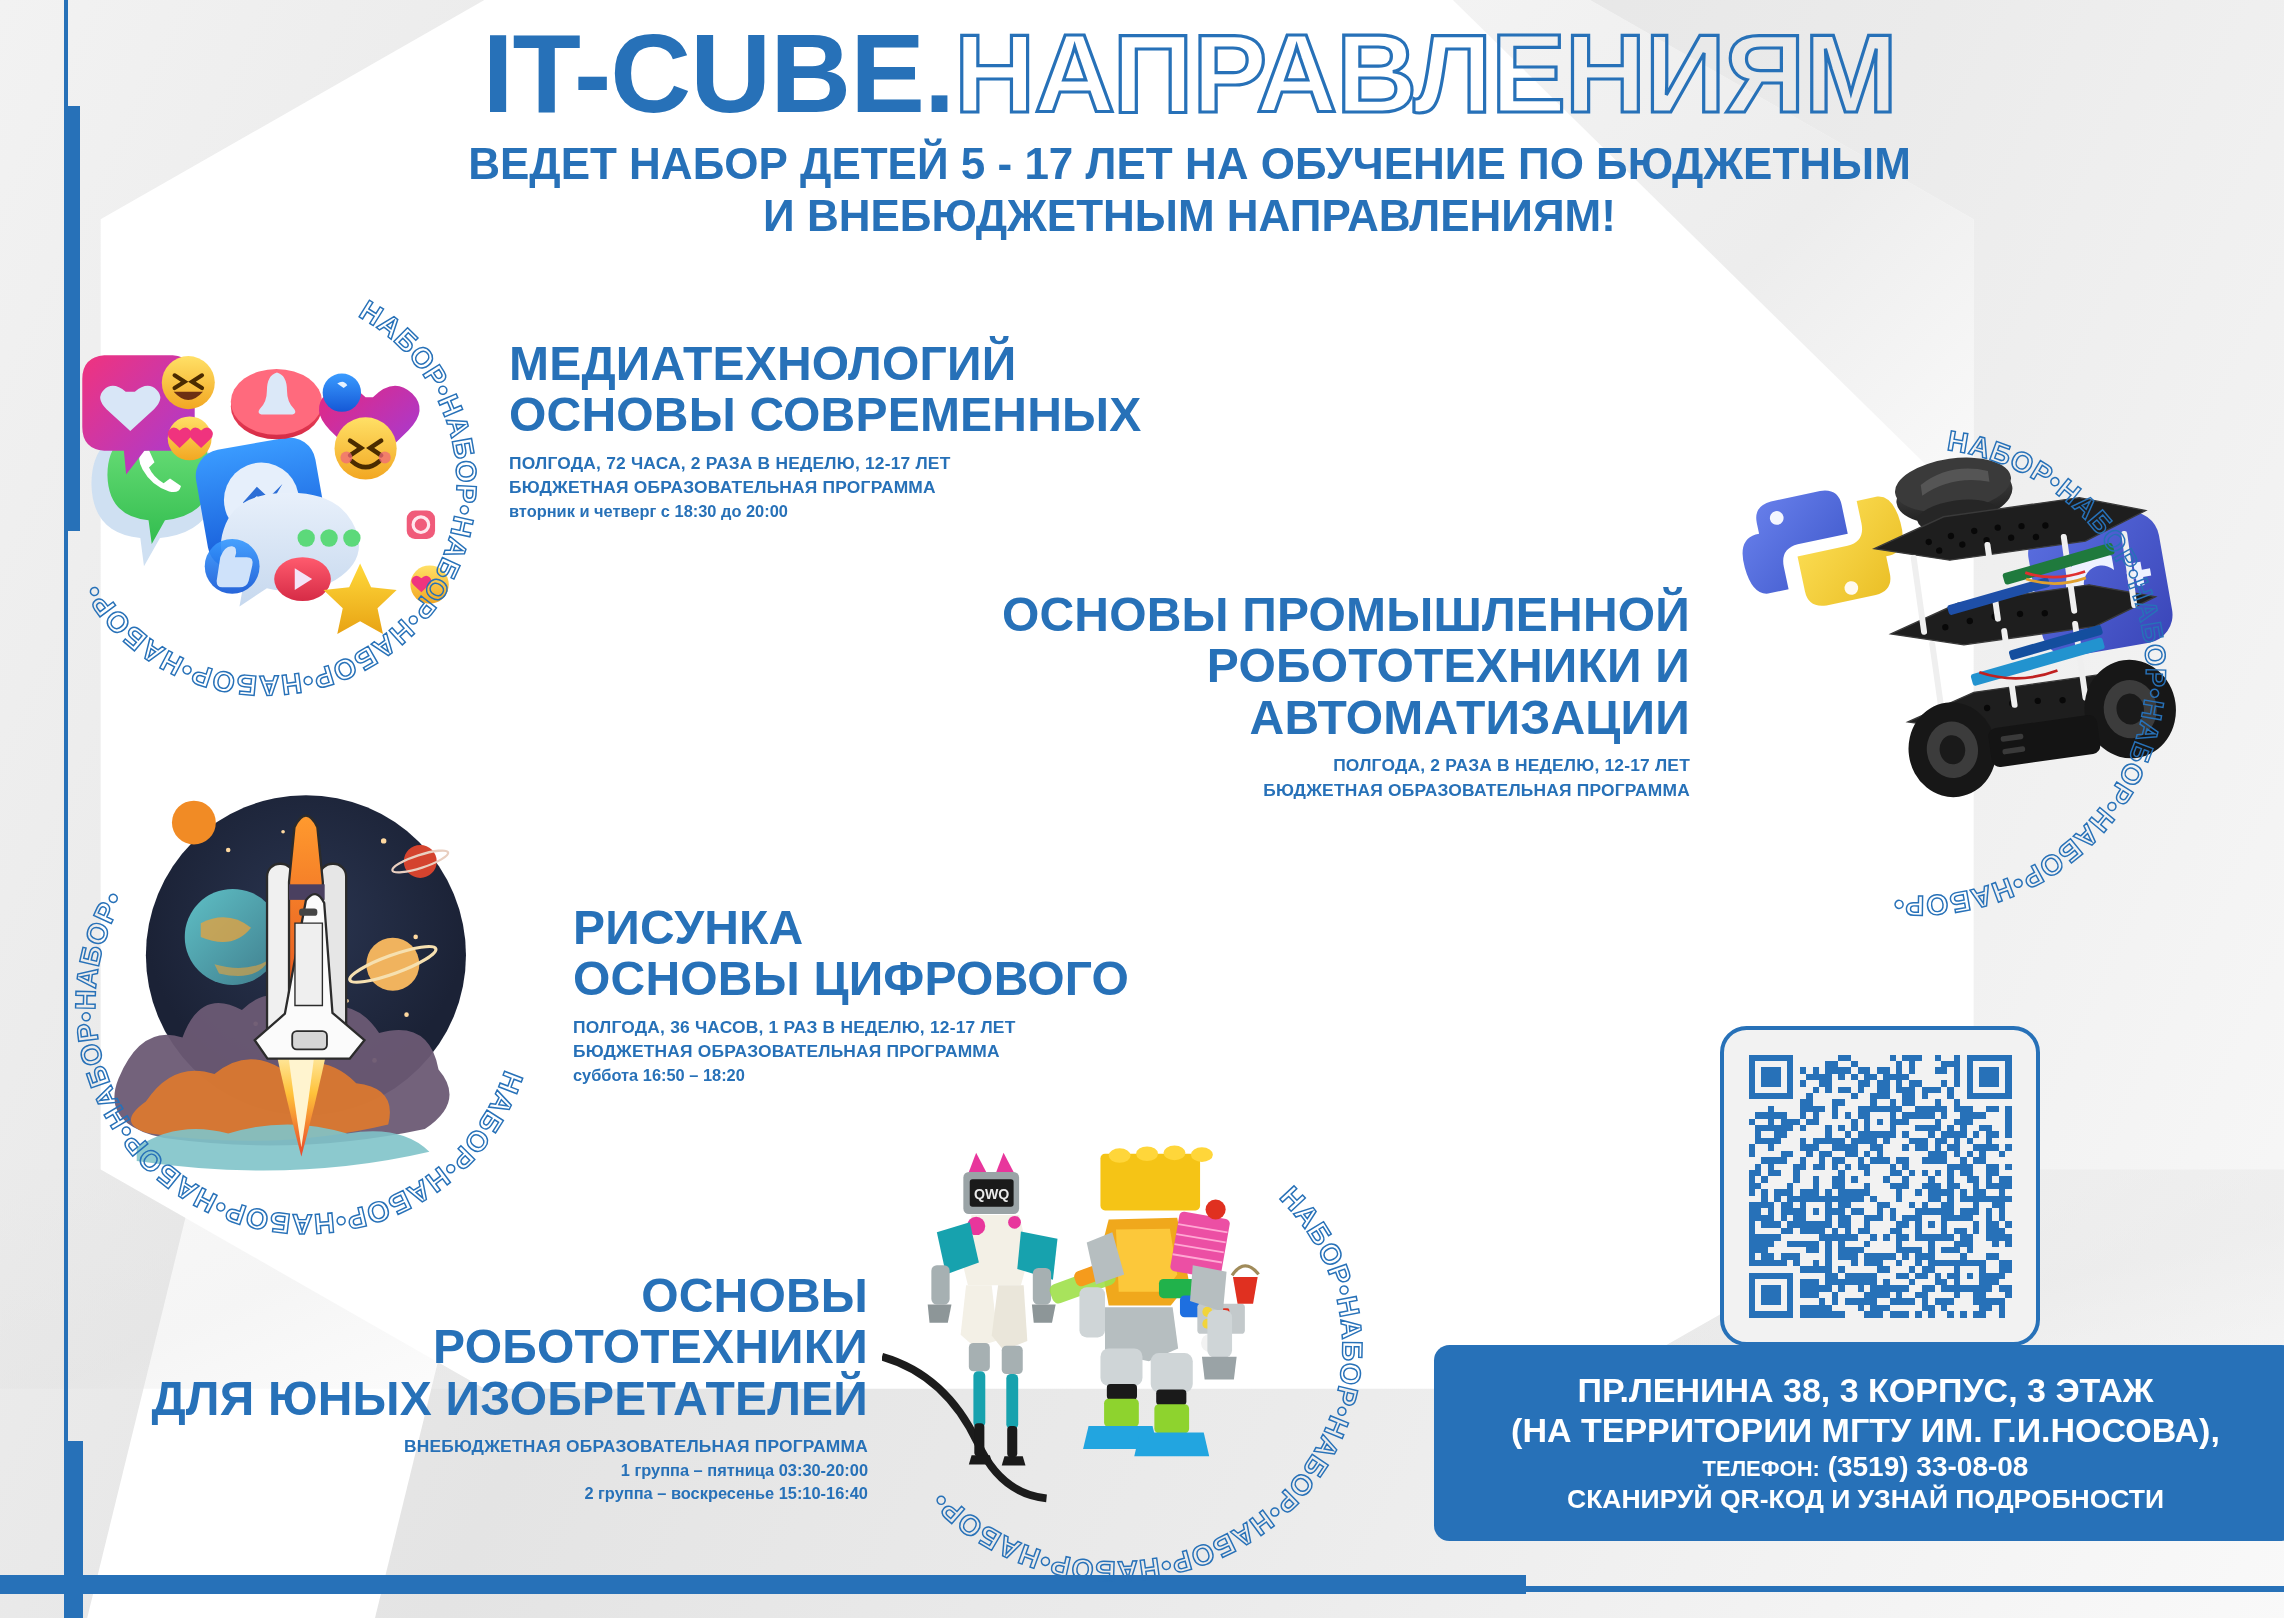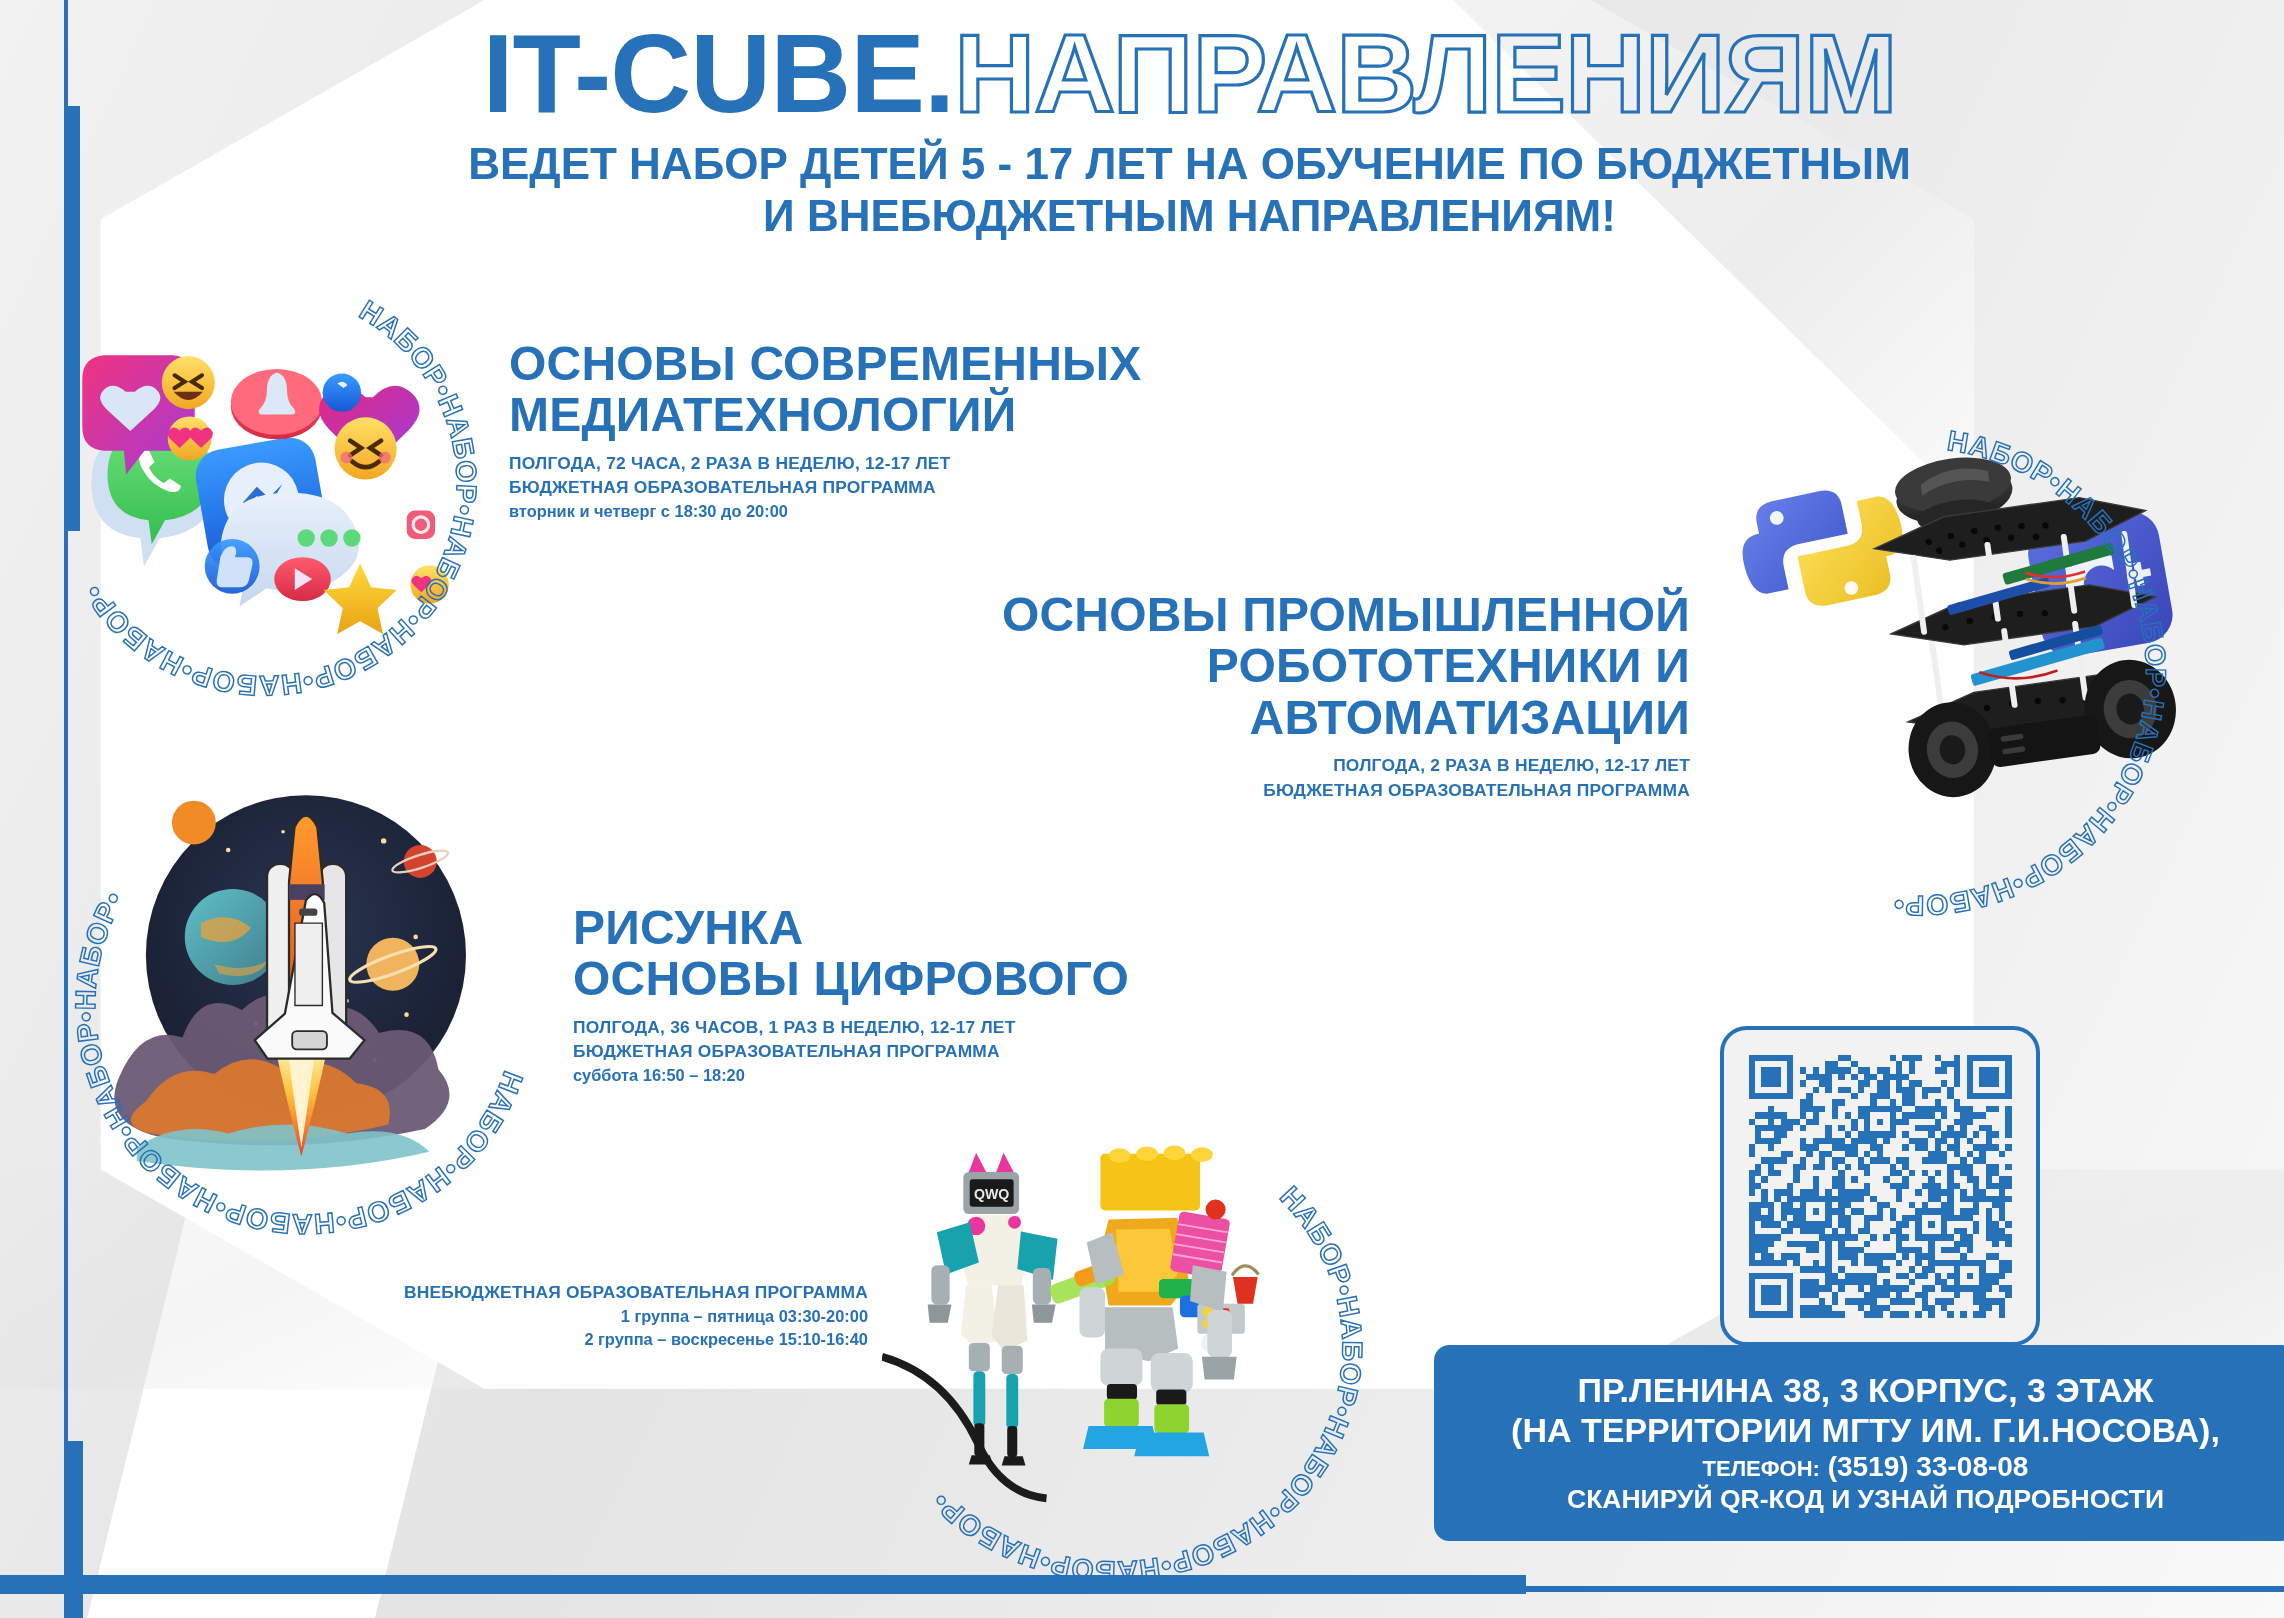--- a/index.html
+++ b/index.html
@@ -572,22 +572,22 @@
 
 <svg class="ring-text" style="left:836px;top:1096px;width:557px;height:502px;" viewBox="0 0 1220 1100">
   <defs>
       <path id="rp4" d="M 610,80 A 500,470 0 1 1 609,80"></path>
     </defs>
   <text><textPath href="#rp4" startOffset="13%">НАБОР•НАБОР•НАБОР•НАБОР•НАБОР•НАБОР•</textPath></text>
 </svg>
 
 <div class="course" id="course-media">
   <div class="course-title">
+    <div>МЕДИАТЕХНОЛОГИЙ</div>
     <div>ОСНОВЫ СОВРЕМЕННЫХ</div>
-    <div>МЕДИАТЕХНОЛОГИЙ</div>
   </div>
   <div class="course-meta">
     <div class="meta-line">ПОЛГОДА, 72 ЧАСА, 2 РАЗА В НЕДЕЛЮ, 12-17 ЛЕТ</div>
     <div class="meta-line">БЮДЖЕТНАЯ ОБРАЗОВАТЕЛЬНАЯ ПРОГРАММА</div>
     <div class="meta-line sched">вторник и четверг с 18:30 до 20:00</div>
   </div>
 </div>
 
 <div class="course" id="course-robotic">
   <div class="course-title">
@@ -607,20 +607,25 @@
     <div>ОСНОВЫ ЦИФРОВОГО</div>
   </div>
   <div class="course-meta">
     <div class="meta-line">ПОЛГОДА, 36 ЧАСОВ, 1 РАЗ В НЕДЕЛЮ, 12-17 ЛЕТ</div>
     <div class="meta-line">БЮДЖЕТНАЯ ОБРАЗОВАТЕЛЬНАЯ ПРОГРАММА</div>
     <div class="meta-line sched">суббота 16:50 – 18:20</div>
   </div>
 </div>
 
 <div class="course" id="course-young">
+  <div class="course-title">
+    <div>ОСНОВЫ</div>
+    <div>РОБОТОТЕХНИКИ</div>
+    <div>ДЛЯ ЮНЫХ ИЗОБРЕТАТЕЛЕЙ</div>
+  </div>
   <div class="course-meta">
     <div class="meta-line">ВНЕБЮДЖЕТНАЯ ОБРАЗОВАТЕЛЬНАЯ ПРОГРАММА</div>
     <div class="meta-line sched">1 группа – пятница 03:30-20:00</div>
     <div class="meta-line sched">2 группа – воскресенье 15:10-16:40</div>
   </div>
 </div>
 
 <div id="qr-card">
   <div id="qr-grid">
       <i></i>

